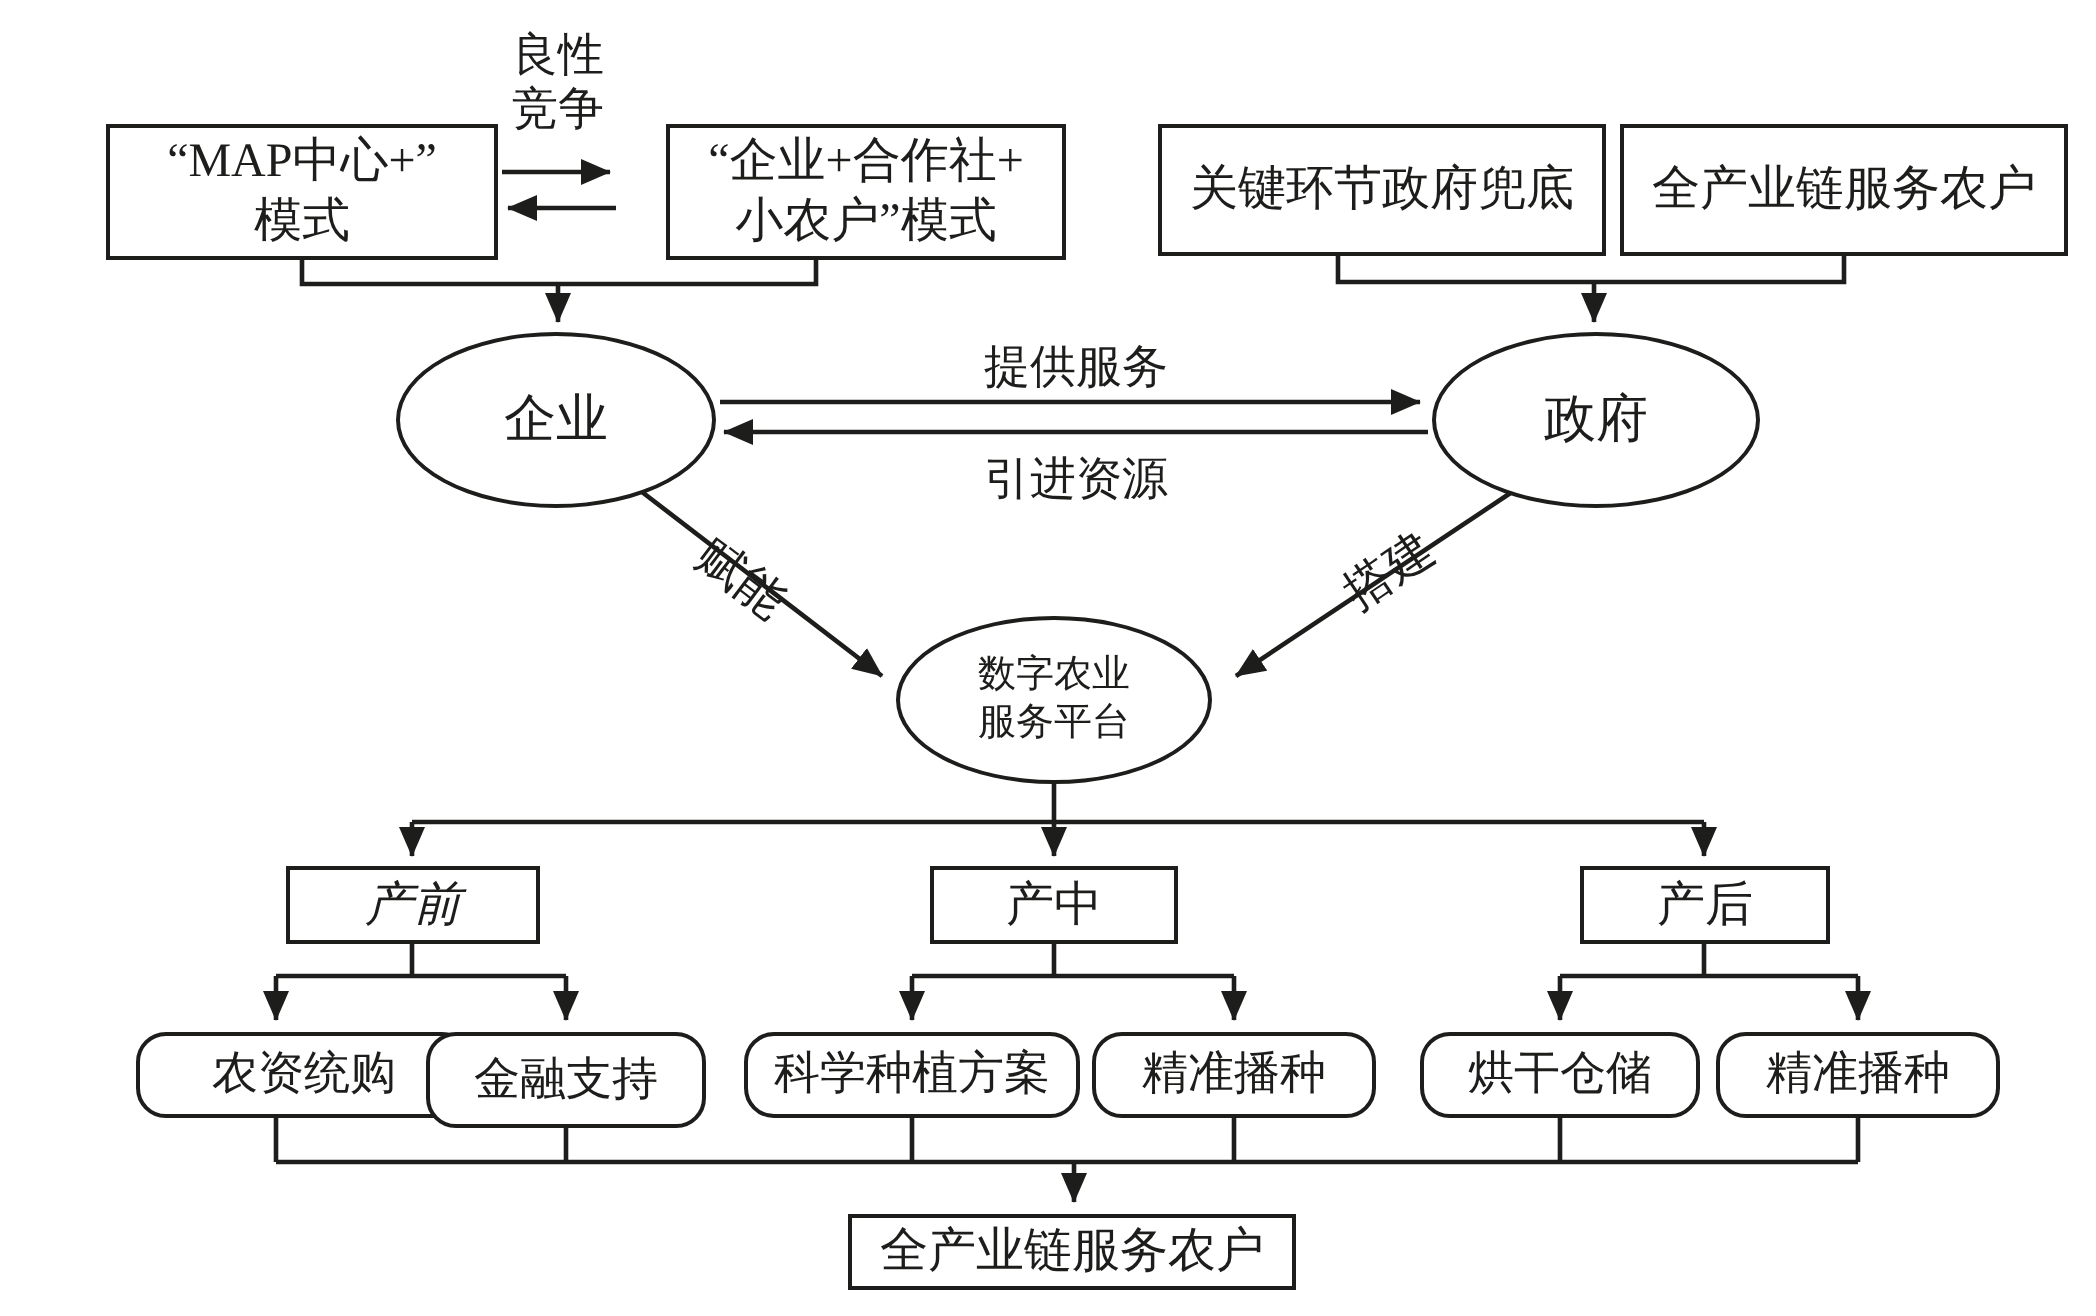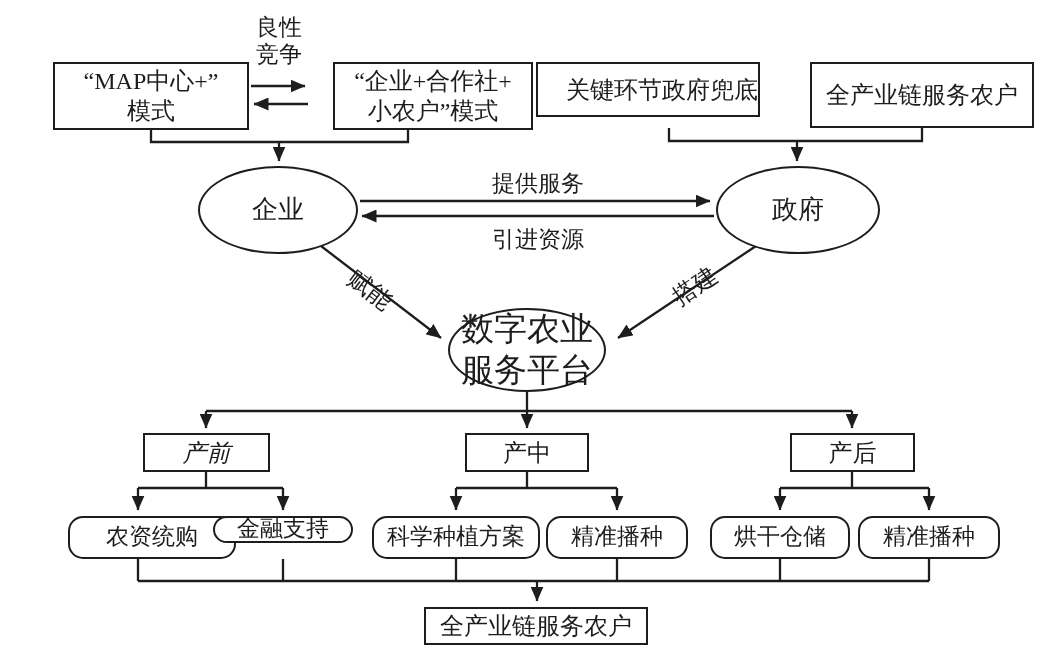--- a/index.html
+++ b/index.html
@@ -23,21 +23,21 @@
     align-items: center;
     justify-content: center;
     text-align: center;
     font-size: 24px;
     line-height: 1.25;
     z-index: 2;
   }
   .rect { border-radius: 0; }
   .round { border-radius: 15px; font-size: 23px; }
   .ellipse { border-radius: 50%; font-size: 26px; }
-  .ellipse.small-text { font-size: 33px; }
+  .ellipse.small-text { font-size: 19px; }
   .freelabel {
     position: absolute;
     text-align: center;
     font-size: 23px;
     line-height: 1.18;
     z-index: 3;
     white-space: nowrap;
   }
   .rot { transform-origin: center center; font-size: 24px; }
 </style>
@@ -87,21 +87,21 @@
   </div>
   <div class="node rect" style="left:310px; top:62px; width:200px; height:68px;margin-left:23px;">
     <span>“企业+合作社+</span>
     <span>小农户”模式</span>
   </div>
   <div class="freelabel" style="left:244px; top:14px; width:70px;">
     <div>良性</div>
     <div>竞争</div>
   </div>
 
-  <div class="node rect" style="left:536px; top:62px; width:224px; height:55px;align-items:flex-end;">
+  <div class="node rect" style="left:579px; top:62px; width:224px; height:66px;">
     <span>关键环节政府兜底</span>
   </div>
   <div class="node rect" style="left:810px; top:62px; width:224px; height:66px;">
     <span>全产业链服务农户</span>
   </div>
 
   <div class="node ellipse" style="left:198px; top:166px; width:160px; height:88px;">
     <span>企业</span>
   </div>
   <div class="node ellipse" style="left:716px; top:166px; width:164px; height:88px;">
@@ -124,21 +124,21 @@
   <div class="node rect" style="left:465px; top:433px; width:124px; height:39px;">
     <span>产中</span>
   </div>
   <div class="node rect" style="left:790px; top:433px; width:125px; height:39px;">
     <span>产后</span>
   </div>
 
   <div class="node round" style="left:68px; top:516px; width:168px; height:43px;">
     <span>农资统购</span>
   </div>
-  <div class="node round" style="left:213px; top:516px; width:140px; height:27px;font-family:Liberation Serif, serif;">
+  <div class="node round" style="left:213px; top:516px; width:140px; height:48px;font-family:Liberation Serif, serif;">
     <span>金融支持</span>
   </div>
   <div class="node round" style="left:372px; top:516px; width:168px; height:43px;">
     <span>科学种植方案</span>
   </div>
   <div class="node round" style="left:546px; top:516px; width:142px; height:43px;">
     <span>精准播种</span>
   </div>
   <div class="node round" style="left:710px; top:516px; width:140px; height:43px;">
     <span>烘干仓储</span>

